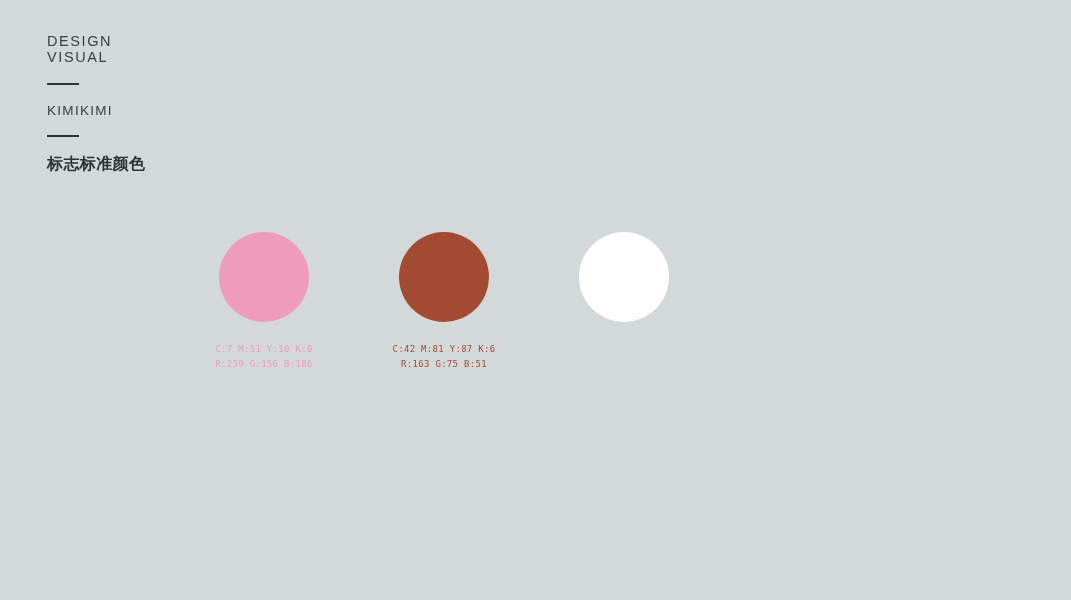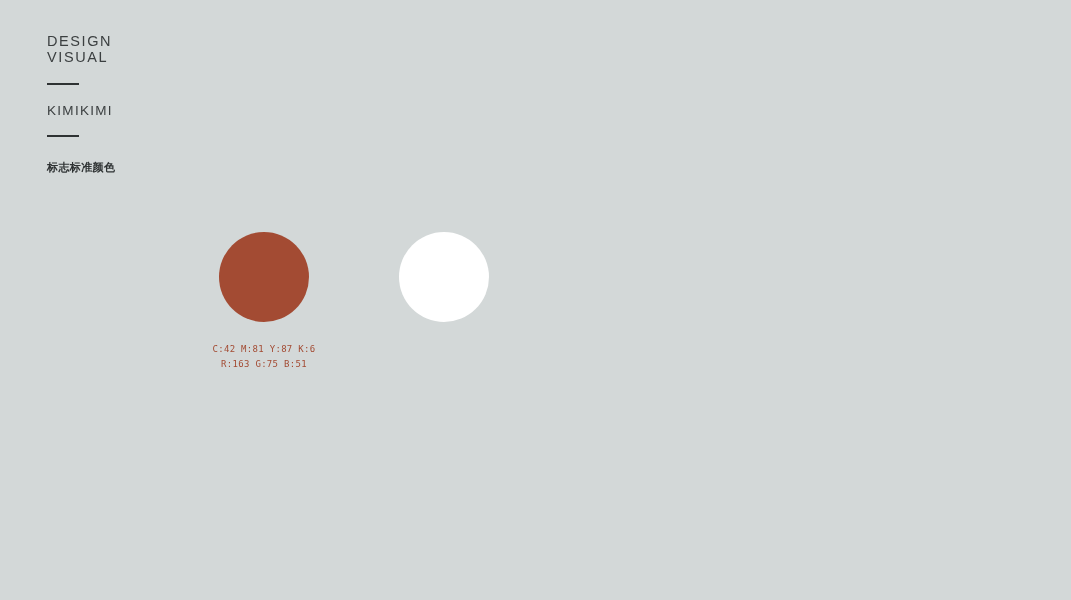--- a/index.html
+++ b/index.html
@@ -48,25 +48,25 @@
     font-size: 13.5px;
     font-weight: 300;
     letter-spacing: 1.3px;
     color: #3b3f40;
     margin-top: 18px;
     white-space: nowrap;
   }
   #rule-bottom { margin-top: 17px; }
   .caption-cn {
     font-family: Liberation Sans, sans-serif;
-    font-size: 11px;
+    font-size: 16px;
     font-weight: 700;
     letter-spacing: 0.4px;
     color: #2e3233;
-    margin-top: 23px;
+    margin-top: 17px;
     white-space: nowrap;
   }
 
   
   #palette {
     position: absolute;
     left: 219px;
     top: 232px;
     display: flex;
     gap: 90px;
@@ -103,20 +103,27 @@
     <div class="title-line" style="color: rgb(59, 63, 64);">DESIGN</div>
     <div class="title-line" style="color: rgb(59, 63, 64);">VISUAL</div>
     <div class="rule" id="rule-top" style="background: rgb(46, 50, 51);"></div>
     <div class="brand-name" style="color: rgb(59, 63, 64);">KIMIKIMI</div>
     <div class="rule" id="rule-bottom" style="background: rgb(46, 50, 51);"></div>
     <div class="caption-cn">标志标准颜色</div>
   </div>
 
   <div id="palette">
 
+    <div class="swatch-cell">
+      <div class="swatch-dot" style="background: rgb(239, 156, 186);"></div>
+      <div class="swatch-label" style="color: rgb(239, 156, 186);">
+        <span class="line">C:7 M:51 Y:10 K:0</span>
+        <span class="line">R:239 G:156 B:186</span>
+      </div>
+    </div>
 
     <div class="swatch-cell">
       <div class="swatch-dot" style="background: rgb(163, 75, 51);"></div>
       <div class="swatch-label" style="color: rgb(163, 75, 51);">
         <span class="line">C:42 M:81 Y:87 K:6</span>
         <span class="line">R:163 G:75 B:51</span>
       </div>
     </div>
 
     <div class="swatch-cell">

